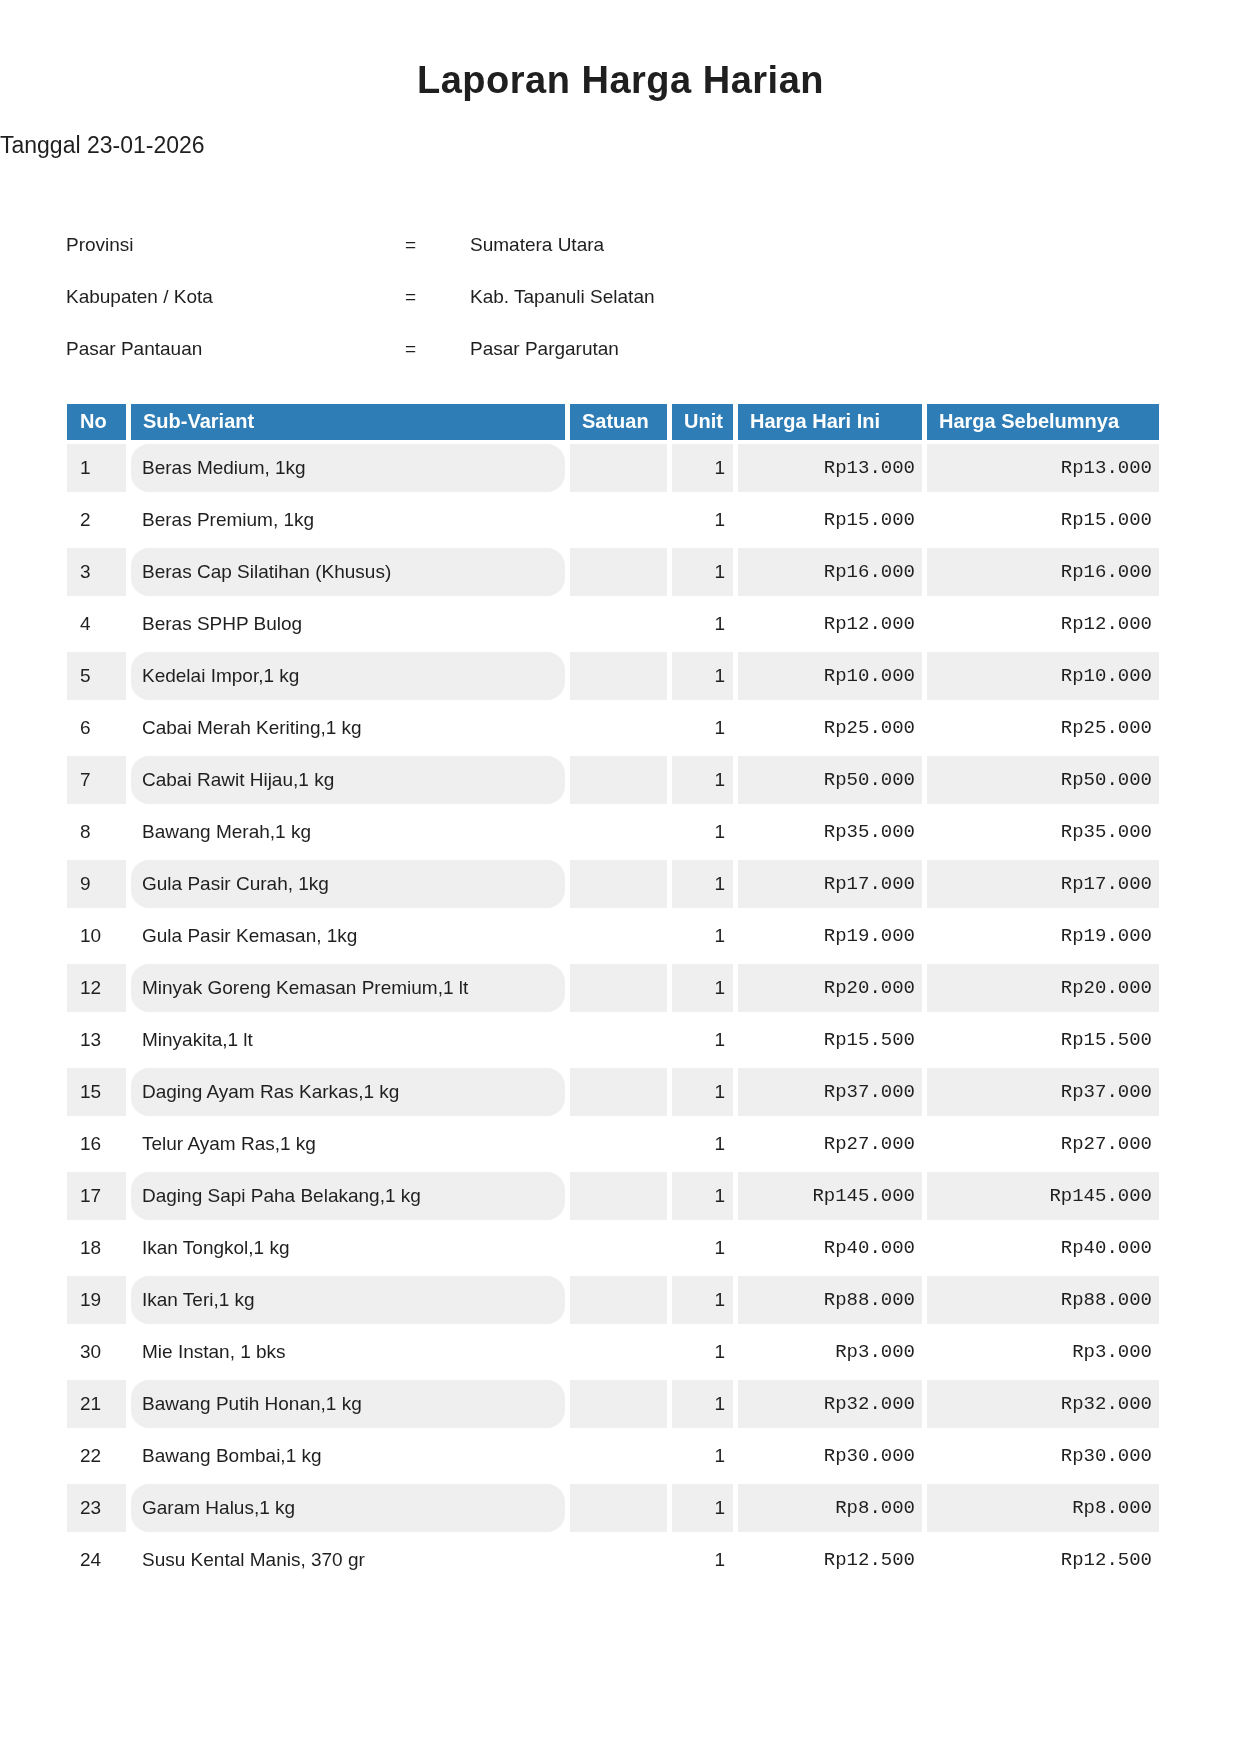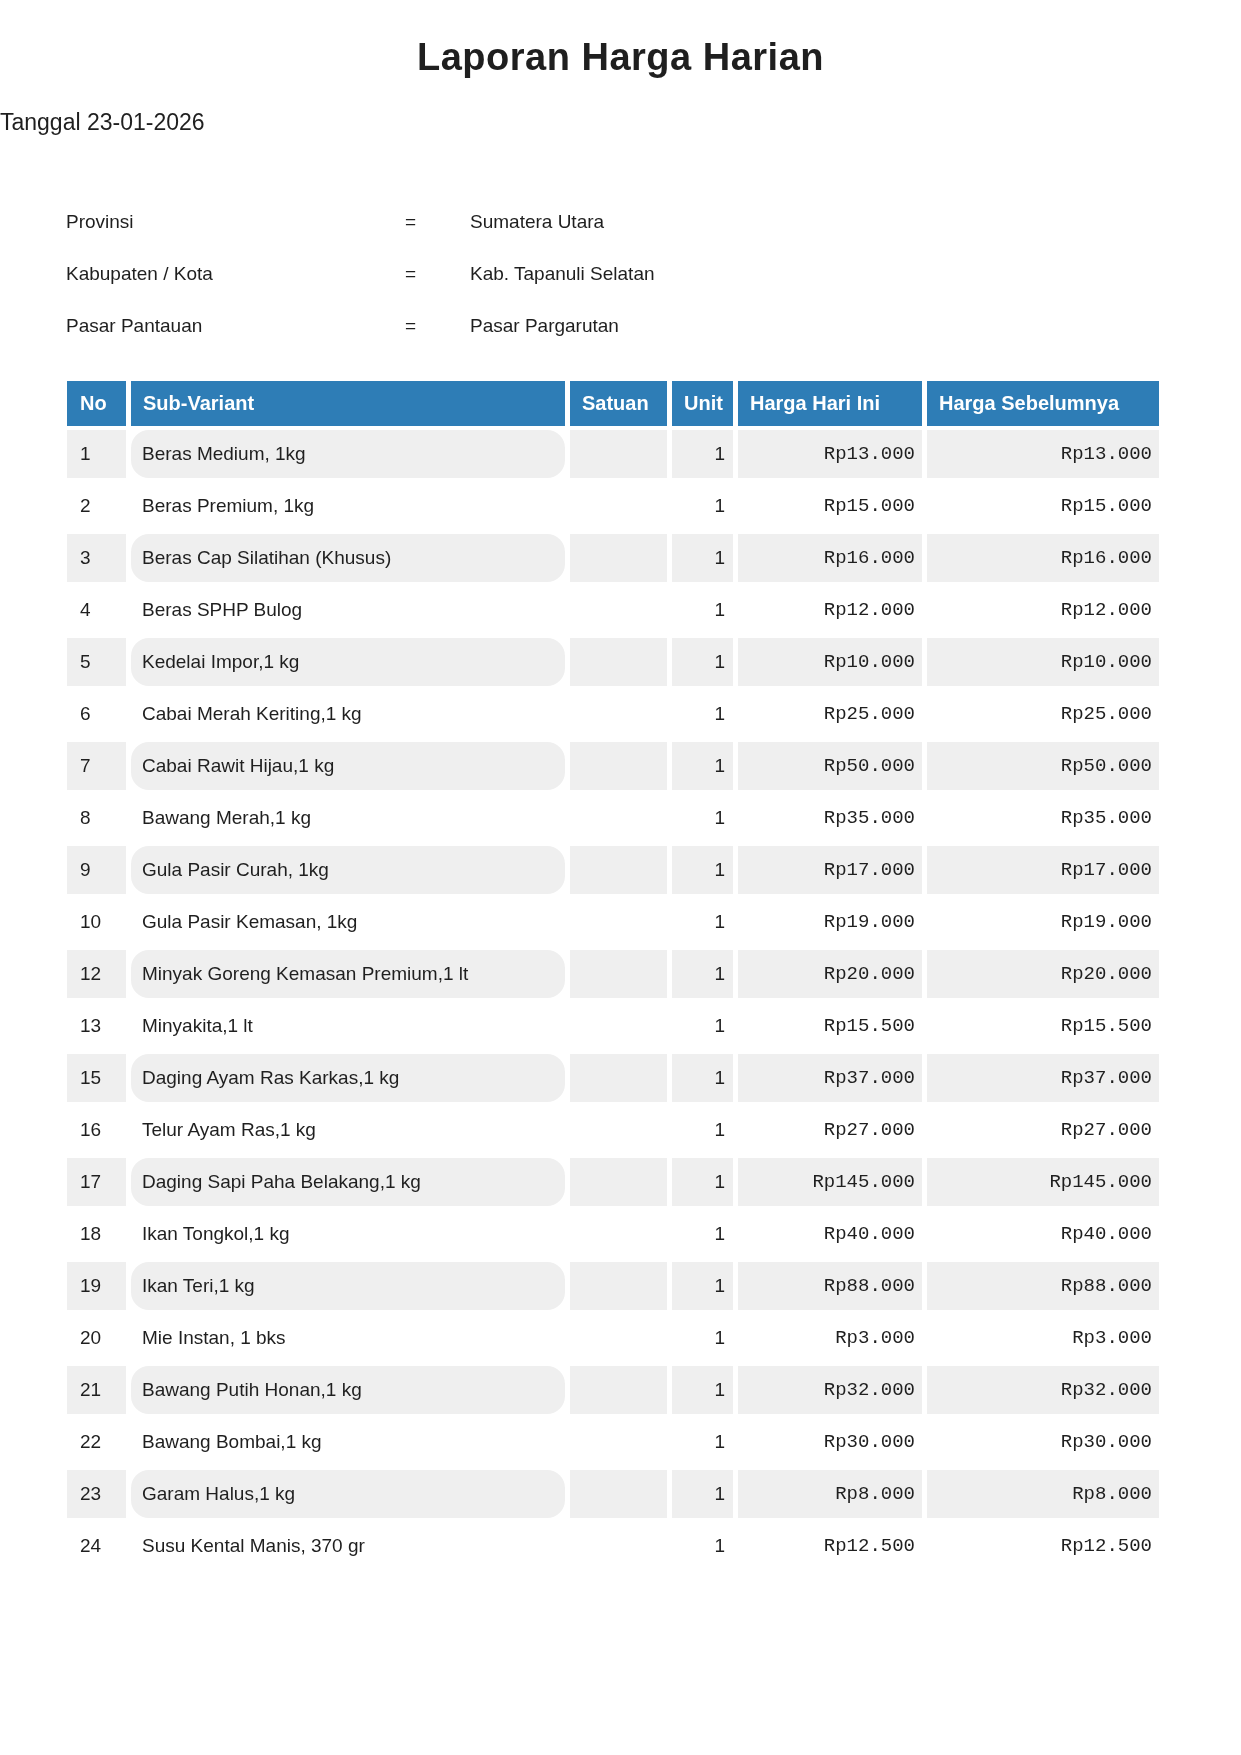--- a/index.html
+++ b/index.html
@@ -8,21 +8,21 @@
     --row-alt-bg:#efefef;
     --body-text:#1f1f1f;
   }
   *{box-sizing:border-box;}
   html,body{margin:0;padding:0;}
   body{
     width:1241px;height:1755px;overflow:hidden;
     background:#ffffff;color:var(--body-text);
     font-family:"Liberation Sans", sans-serif;
   }
-  .page{width:1241px;height:1755px;padding-top:37px;}
+  .page{width:1241px;height:1755px;padding-top:60px;}
   .title{
     text-align:center;font-size:38px;font-weight:bold;
     line-height:1.1;letter-spacing:0.5px;
   }
   .subtitle{
     text-align:left;font-size:23px;font-weight:normal;margin-top:30px;
   }
   .meta{
     margin-left:66px;margin-top:60px;font-size:19px;
   }
@@ -30,21 +30,21 @@
     display:grid;grid-template-columns:339px 65px 1fr;
     height:52px;align-items:center;
   }
   .price-table{
     border-collapse:separate;border-spacing:5px 4px;
     table-layout:fixed;margin-left:62px;margin-top:25px;
     font-size:19px;
   }
   .price-table th{
     background:var(--header-bg);color:var(--header-text);
-    font-size:20px;font-weight:bold;height:45px;
+    font-size:20px;font-weight:bold;height:36px;
     text-align:left;padding:0 0 0 12px;vertical-align:middle;
     white-space:nowrap;overflow:hidden;
   }
   .price-table th.h-no{padding-left:13px;}
   .price-table td{
     height:48px;vertical-align:middle;padding:0;
     white-space:nowrap;overflow:hidden;
   }
   .price-table tbody tr:nth-child(odd) td{background:var(--row-alt-bg);}
   td.c-no{text-align:left;padding-left:13px;}
@@ -247,21 +247,21 @@
   <tr>
     <td class="c-no">19</td>
     <td class="c-sub">Ikan Teri,1 kg</td>
     <td class="c-sat"></td>
     <td class="c-unit">1</td>
     <td class="c-hhi">Rp88.000</td>
     <td class="c-hs">Rp88.000</td>
   </tr>
 
   <tr>
-    <td class="c-no">20</td>
+    <td class="c-no">30</td>
     <td class="c-sub">Mie Instan, 1 bks</td>
     <td class="c-sat"></td>
     <td class="c-unit">1</td>
     <td class="c-hhi">Rp3.000</td>
     <td class="c-hs">Rp3.000</td>
   </tr>
 
   <tr>
     <td class="c-no">21</td>
     <td class="c-sub">Bawang Putih Honan,1 kg</td>

